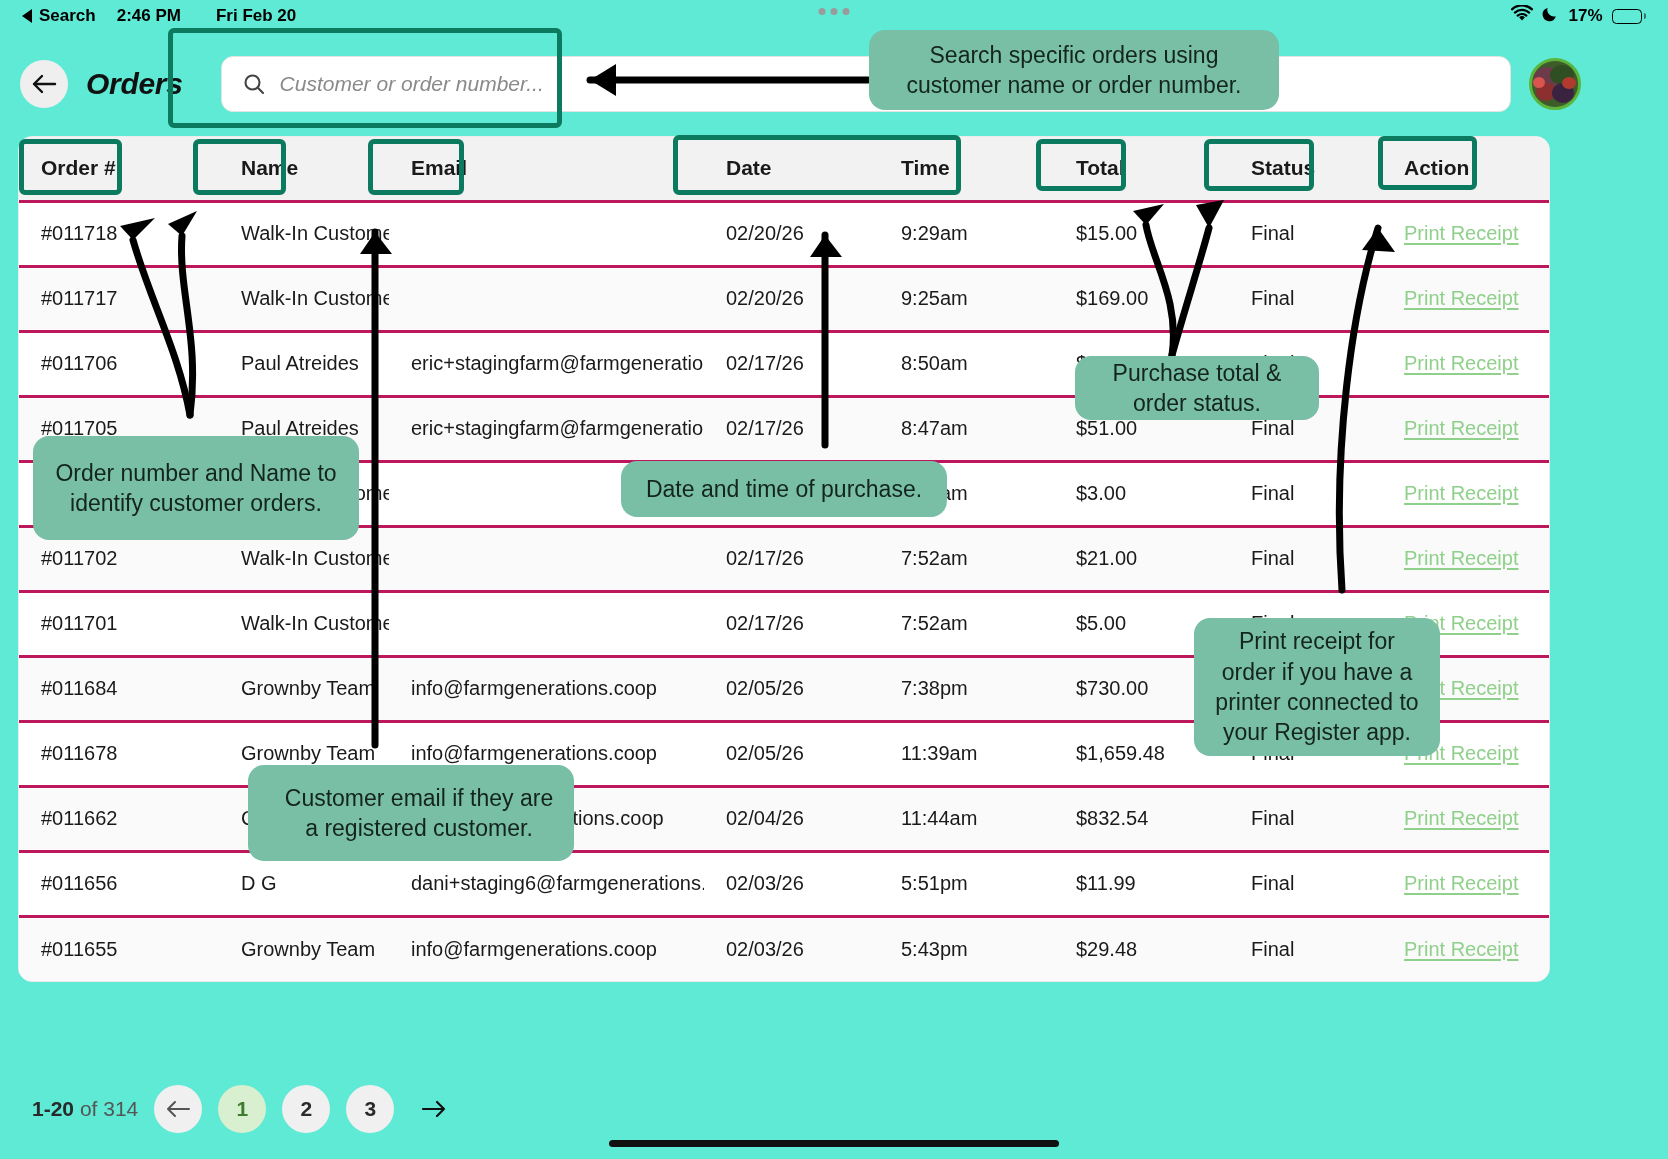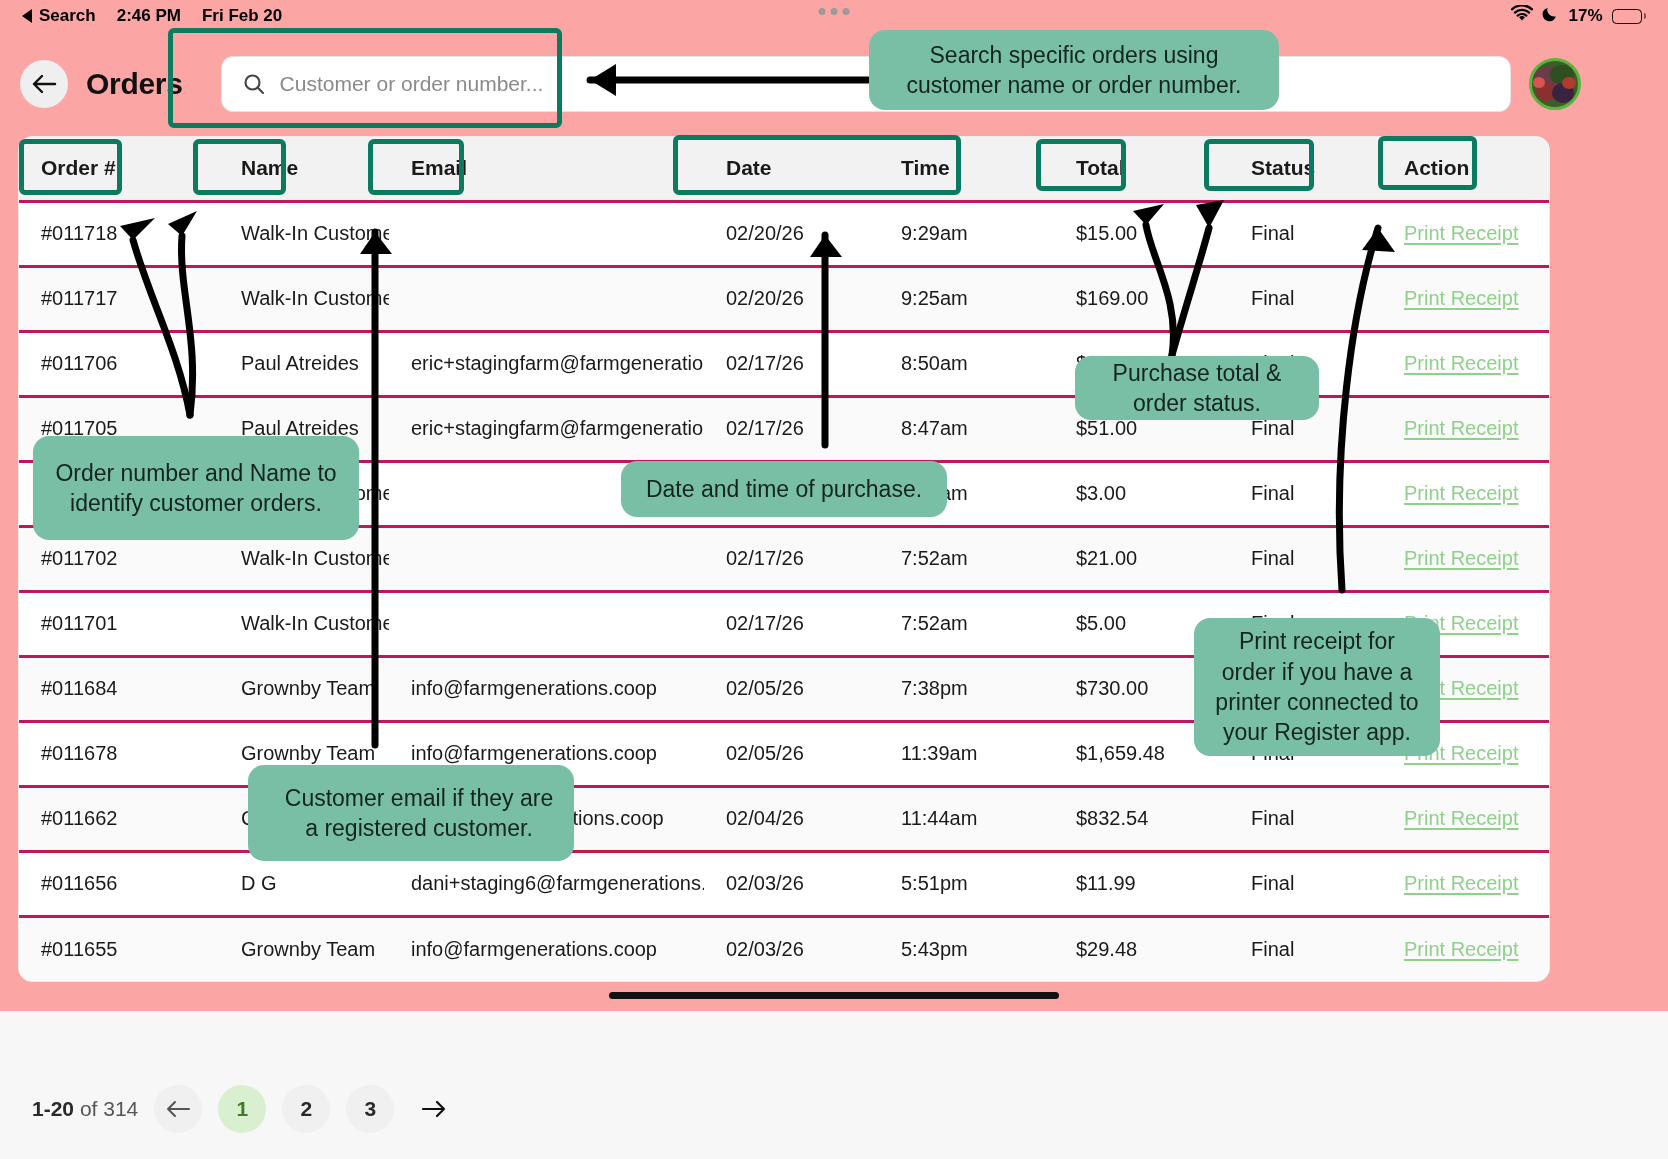--- a/index.html
+++ b/index.html
@@ -2,21 +2,21 @@
 <html><head>
 <meta charset="utf-8">
 <style>
   * { box-sizing: border-box; margin: 0; padding: 0; }
   html, body {
     width: 1668px; height: 1159px;
     font-family: "Liberation Sans", sans-serif;
     background: #f7f7f7;
     overflow: hidden;
   }
-  #root { position: relative; width: 1668px; height: 1011px; background: #fca5a5; }
+  #root { position: relative; width: 1668px; height: 1159px; background: #5eead4; }
 
   
   .statusbar {
     position: absolute; top: 0; left: 0; width: 1668px; height: 32px;
     display: flex; align-items: center;
     padding: 0 22px;
     font-size: 17px; font-weight: 600; color: #000;
   }
   .sb-left { display: flex; align-items: center; gap: 11px; }
   .sb-back-tri {
@@ -40,21 +40,21 @@
   
   .grabber-dots {
     position: absolute; top: 8px; left: 50%; transform: translateX(-50%);
     display: flex; gap: 5px;
   }
   .grabber-dots i { width: 7px; height: 7px; border-radius: 50%; background: #9b9b9b; display:block;}
 
   
   .header {
     position: absolute; top: 40px; left: 0; width: 1668px; height: 88px;
-    display: flex; align-items: center; padding: 0 20px;
+    display: flex; align-items: center; padding: 0 20px; font-style: italic;
   }
   .back-btn {
     width: 48px; height: 48px; border-radius: 50%;
     background: #efefef; display: flex; align-items: center; justify-content: center;
     flex: 0 0 auto;
   }
   .page-title {
     margin-left: 18px; font-size: 30px; font-weight: 700; color: #111;
     letter-spacing: -0.3px; white-space: nowrap;
   }
@@ -143,21 +143,21 @@
 </head>
 <body>
 
 <div id="root">
 
   <div class="statusbar">
     <div class="sb-left">
       <span class="sb-back-tri"></span>
       <span>Search</span>
       <span style="margin-left:10px">2:46 PM</span>
-      <span style="margin-left:10px">Fri Feb 20</span>
+      <span style="margin-left:24px">Fri Feb 20</span>
     </div>
     <div class="sb-right">
       <span class="wifi-ic">
         <svg width="22" height="17" viewBox="0 0 22 17">
           <path d="M11 15.6 8.1 12.3a4.2 4.2 0 0 1 5.8 0z" fill="#000"></path>
           <path d="M3.9 7.6a10.6 10.6 0 0 1 14.2 0" stroke="#000" stroke-width="2.3" fill="none" stroke-linecap="round"></path>
           <path d="M6.7 10.6a6.7 6.7 0 0 1 8.6 0" stroke="#000" stroke-width="2.3" fill="none" stroke-linecap="round"></path>
           <path d="M1 4.3a14.8 14.8 0 0 1 20 0" stroke="#000" stroke-width="2.3" fill="none" stroke-linecap="round"></path>
         </svg>
       </span>

